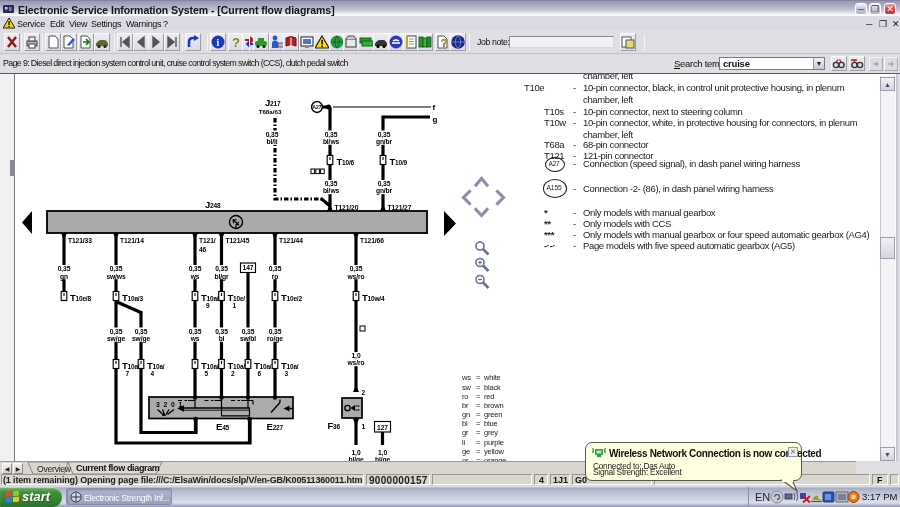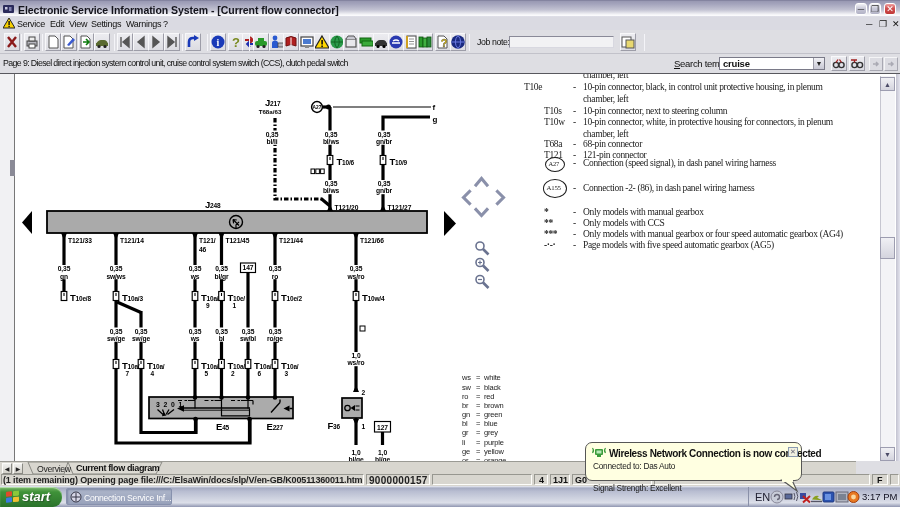--- a/index.html
+++ b/index.html
@@ -19,21 +19,21 @@
 
 #toolbar{position:absolute;left:0;top:30px;width:900px;height:24px;background:#dedee3;border-bottom:1px solid #c2c2ca;}
 .tb{position:absolute;top:3px;width:16px;height:18px;background:linear-gradient(#ececf0,#dcdce2);
 border:1px solid;border-color:#f8f8fa #9d9da8 #9d9da8 #f8f8fa;overflow:hidden;}
 .tb svg{position:absolute;left:-1px;top:0px;}
 
 #infobar{position:absolute;left:0;top:54px;width:900px;height:20px;background:#dedee3;border-bottom:1px solid #58585e;font-size:9.5px;color:#111;}
 
 #content{position:absolute;left:0;top:74px;width:900px;height:387px;background:#fff;overflow:hidden;}
 #leftstrip{position:absolute;left:0;top:0;width:15px;height:387px;background:#f1f1f3;border-right:1px solid #777;}
-.rt{position:absolute;font-size:9.5px;letter-spacing:-0.35px;color:#1c1c1c;white-space:nowrap;font-family:Liberation Serif, serif;}
+.rt{position:absolute;font-size:9.5px;letter-spacing:-0.35px;color:#1c1c1c;white-space:nowrap;}
 
 .sb{position:absolute;background:linear-gradient(#f0f0f4,#d4d4de);border:1px solid #9d9db0;}
 
 #tabbar{position:absolute;left:0;top:461px;width:856px;height:13px;background:#d8d6cf;border-top:1px solid #9a9a94;}
 
 #statusbar{position:absolute;left:0;top:474px;width:900px;height:12px;background:#d8d6cf;font-size:9px;color:#111;}
 .panel{position:absolute;top:0;height:11px;border:1px solid;border-color:#979790 #fdfdfa #fdfdfa #979790;}
 
 #taskbar{position:absolute;left:0;top:486px;width:900px;height:21px;
 background:linear-gradient(#eceef4 0%,#a5abc2 10%,#b8bdd1 25%,#ccd0de 55%,#dcdfe9 80%,#9ba1ba 97%,#8f95ae 100%);}
@@ -41,21 +41,21 @@
 #balloon{position:absolute;left:585px;top:442px;width:217px;height:39px;background:#ffffe1;border:1px solid #565656;border-radius:7px;}
 </style></head>
 <body>
 <div id="page">
 <div id="titlebar">
  <svg class="abs" style="left:3px;top:3px" width="12" height="11">
         <rect x="0" y="1" width="11" height="8" rx="1" fill="#2a2a5a"></rect>
         <rect x="2" y="3" width="2.5" height="2.5" fill="#c8c8e0"></rect>
         <rect x="6" y="3" width="2.5" height="4" fill="#8080b0"></rect>
       </svg>
- <span id="titletext">Electronic Service Information System - [Current flow connector]</span>
+ <span id="titletext">Electronic Service Information System - [Current flow diagrams]</span>
  <div class="wbtn" style="left:855px;">─</div>
  <div class="wbtn" style="left:869px;">❐</div>
  <div class="wbtn" id="btnclose" style="left:884px;">✕</div>
 </div>
 <div id="menubar">
  <svg class="abs" style="left:3px;top:1px" width="12" height="11">
         <polygon points="6,0 12,10 0,10" fill="#f8d000" stroke="#222" stroke-width="1"></polygon>
         <rect x="5.4" y="3" width="1.4" height="4" fill="#111"></rect>
         <rect x="5.4" y="7.8" width="1.4" height="1.4" fill="#111"></rect>
       </svg>
@@ -632,21 +632,21 @@
             <rect x="8" y="8" width="6" height="5" rx="1" fill="#f0c030"></rect>
           </g>
         </svg>
 <span class="abs" style="left:22px;top:2px;font-size:13px;font-weight:bold;font-style:italic;color:#fff;text-shadow:1px 1px 1px #2a5a2a;">start</span>
       </div>
 <div class="abs" style="left:66px;top:2px;width:106px;height:17px;border-radius:2px;background:linear-gradient(#aeb6ca,#98a2bb);border:1px solid #8791ad;box-shadow:inset 1px 1px 2px #7e88a5;">
 <svg class="abs" style="left:3px;top:2px" width="12" height="12">
           <circle cx="6" cy="6" r="5" fill="#d8d8e8" stroke="#334" stroke-width="1"></circle>
           <path d="M2,6 h8 M6,2 v8" stroke="#334" stroke-width="1"></path>
         </svg>
-<span class="abs" style="left:17px;top:4px;font-size:8.6px;color:#fff;letter-spacing:-0.25px;white-space:nowrap;">Connection Service Inf...</span>
+<span class="abs" style="left:17px;top:4px;font-size:8.6px;color:#fff;letter-spacing:-0.25px;white-space:nowrap;">Electronic Strength Inf...</span>
       </div>
 <div class="abs" style="left:748px;top:1px;width:1px;height:19px;background:#8a90a8;"></div>
 <span class="abs" style="left:755px;top:5px;font-size:11px;color:#223;">EN</span>
 <svg class="abs" style="left:770px;top:4px" width="90" height="14">
 <circle cx="7" cy="7" r="6" fill="#c8ccd8" stroke="#889" stroke-width="1"></circle>
         <path d="M4.5,7 a2.5,2.5 0 1 1 2.5,2.5" stroke="#667" stroke-width="1.4" fill="none"></path>
 <rect x="15" y="4" width="7" height="5" fill="#5a6a9a" stroke="#334" stroke-width="0.8"></rect>
         <path d="M24,3 q1.8,3.5 0,7 M26.5,2 q2.6,4.5 0,9" stroke="#556" stroke-width="1" fill="none"></path>
 <rect x="30" y="3" width="6" height="6" fill="#3a4aa0"></rect>
         <path d="M33,6 L40,12.5 M40,6 L33,12.5" stroke="#c02020" stroke-width="2"></path>
@@ -668,14 +668,14 @@
       </svg>
 <svg class="abs" style="left:6px;top:4px" width="14" height="11">
         <rect x="3" y="2" width="8" height="6" rx="1" fill="#3a9a3a"></rect>
         <rect x="4.5" y="3.5" width="5" height="3" fill="#b8e8b8"></rect>
         <path d="M0.5,1 q2,2.5 0,5 M13.5,1 q-2,2.5 0,5" stroke="#3a9a3a" stroke-width="1.2" fill="none"></path>
         <rect x="5" y="8" width="4" height="2" fill="#3a9a3a"></rect>
       </svg>
 <span class="abs" style="left:23px;top:4.5px;font-size:10px;font-weight:bold;color:#111;letter-spacing:-0.35px;white-space:nowrap;">Wireless Network Connection is now connected</span>
 <div class="abs" style="left:202px;top:4px;width:10px;height:10px;border:1px solid #8a9ab0;background:#f0f0e0;font-size:7px;line-height:8px;text-align:center;color:#667;">✕</div>
 <span class="abs" style="left:7px;top:17.5px;font-size:8.3px;color:#222;letter-spacing:-0.25px;white-space:nowrap;">Connected to: Das Auto</span>
-<span class="abs" style="left:7px;top:40px;font-size:8.3px;color:#222;letter-spacing:-0.25px;white-space:nowrap;">Signal Strength: Excellent</span>
+<span class="abs" style="left:7px;top:24px;font-size:8.3px;color:#222;letter-spacing:-0.25px;white-space:nowrap;">Signal Strength: Excellent</span>
     </div>
 </div>
 </body></html>

